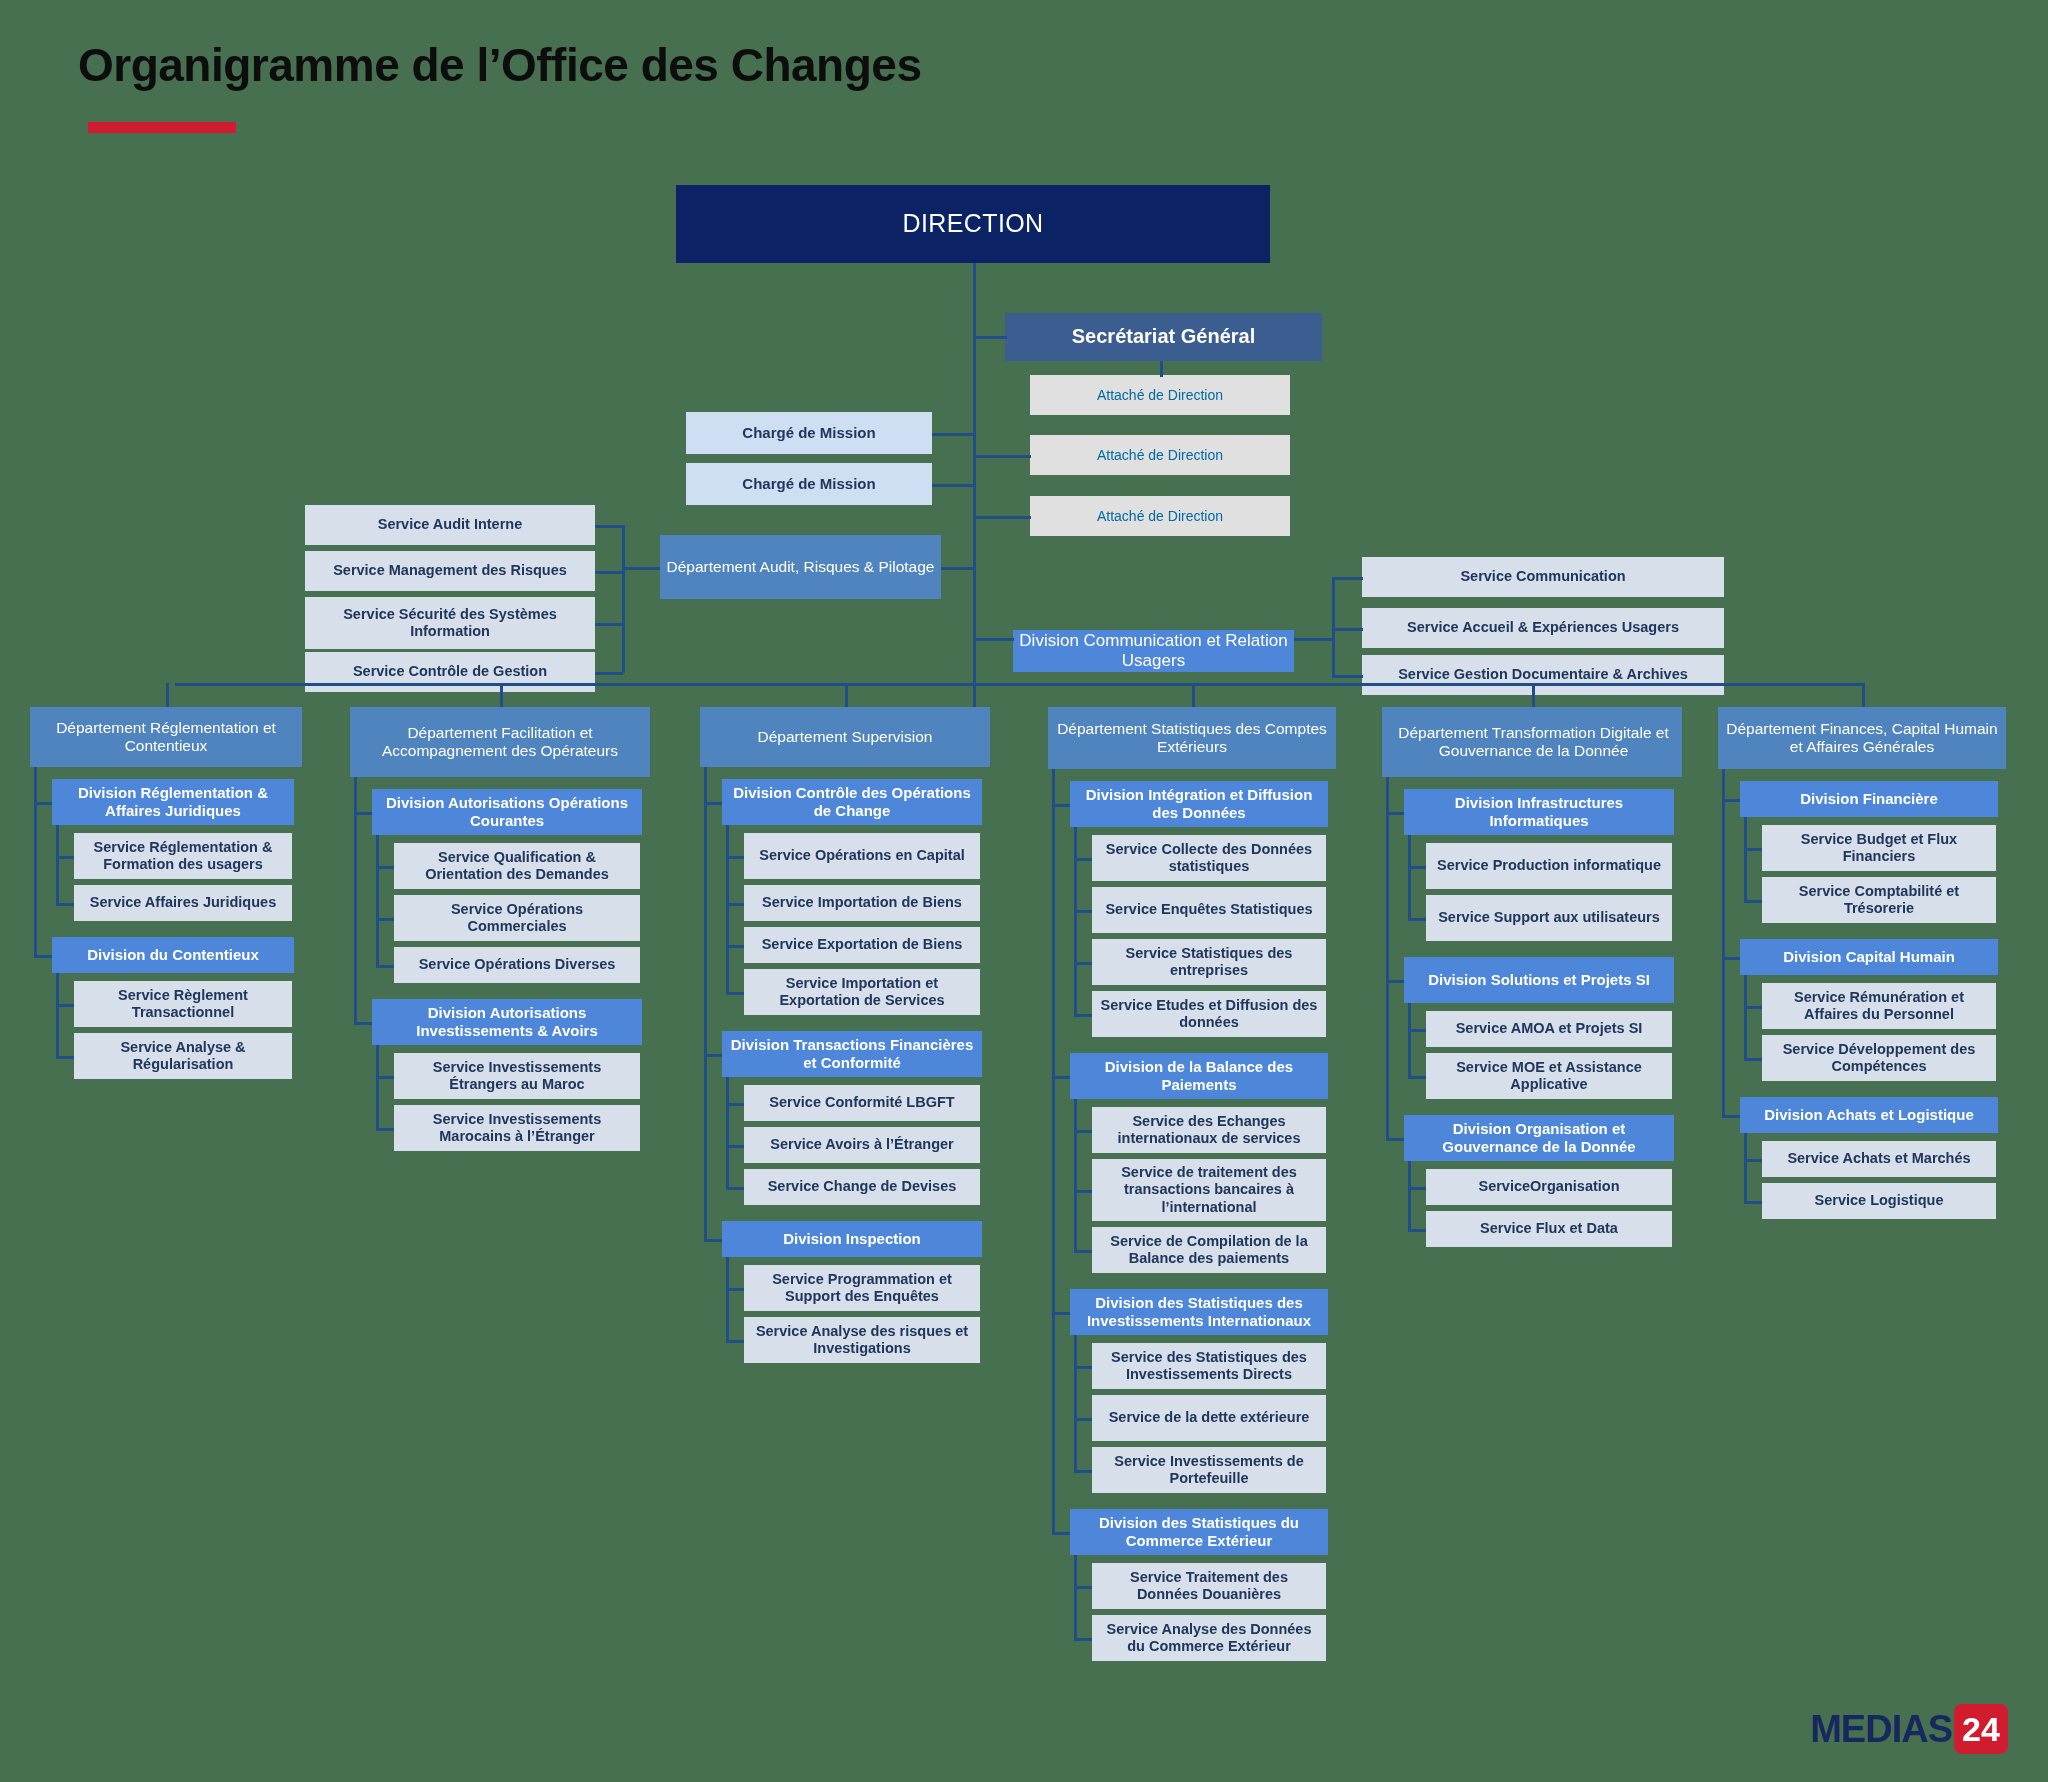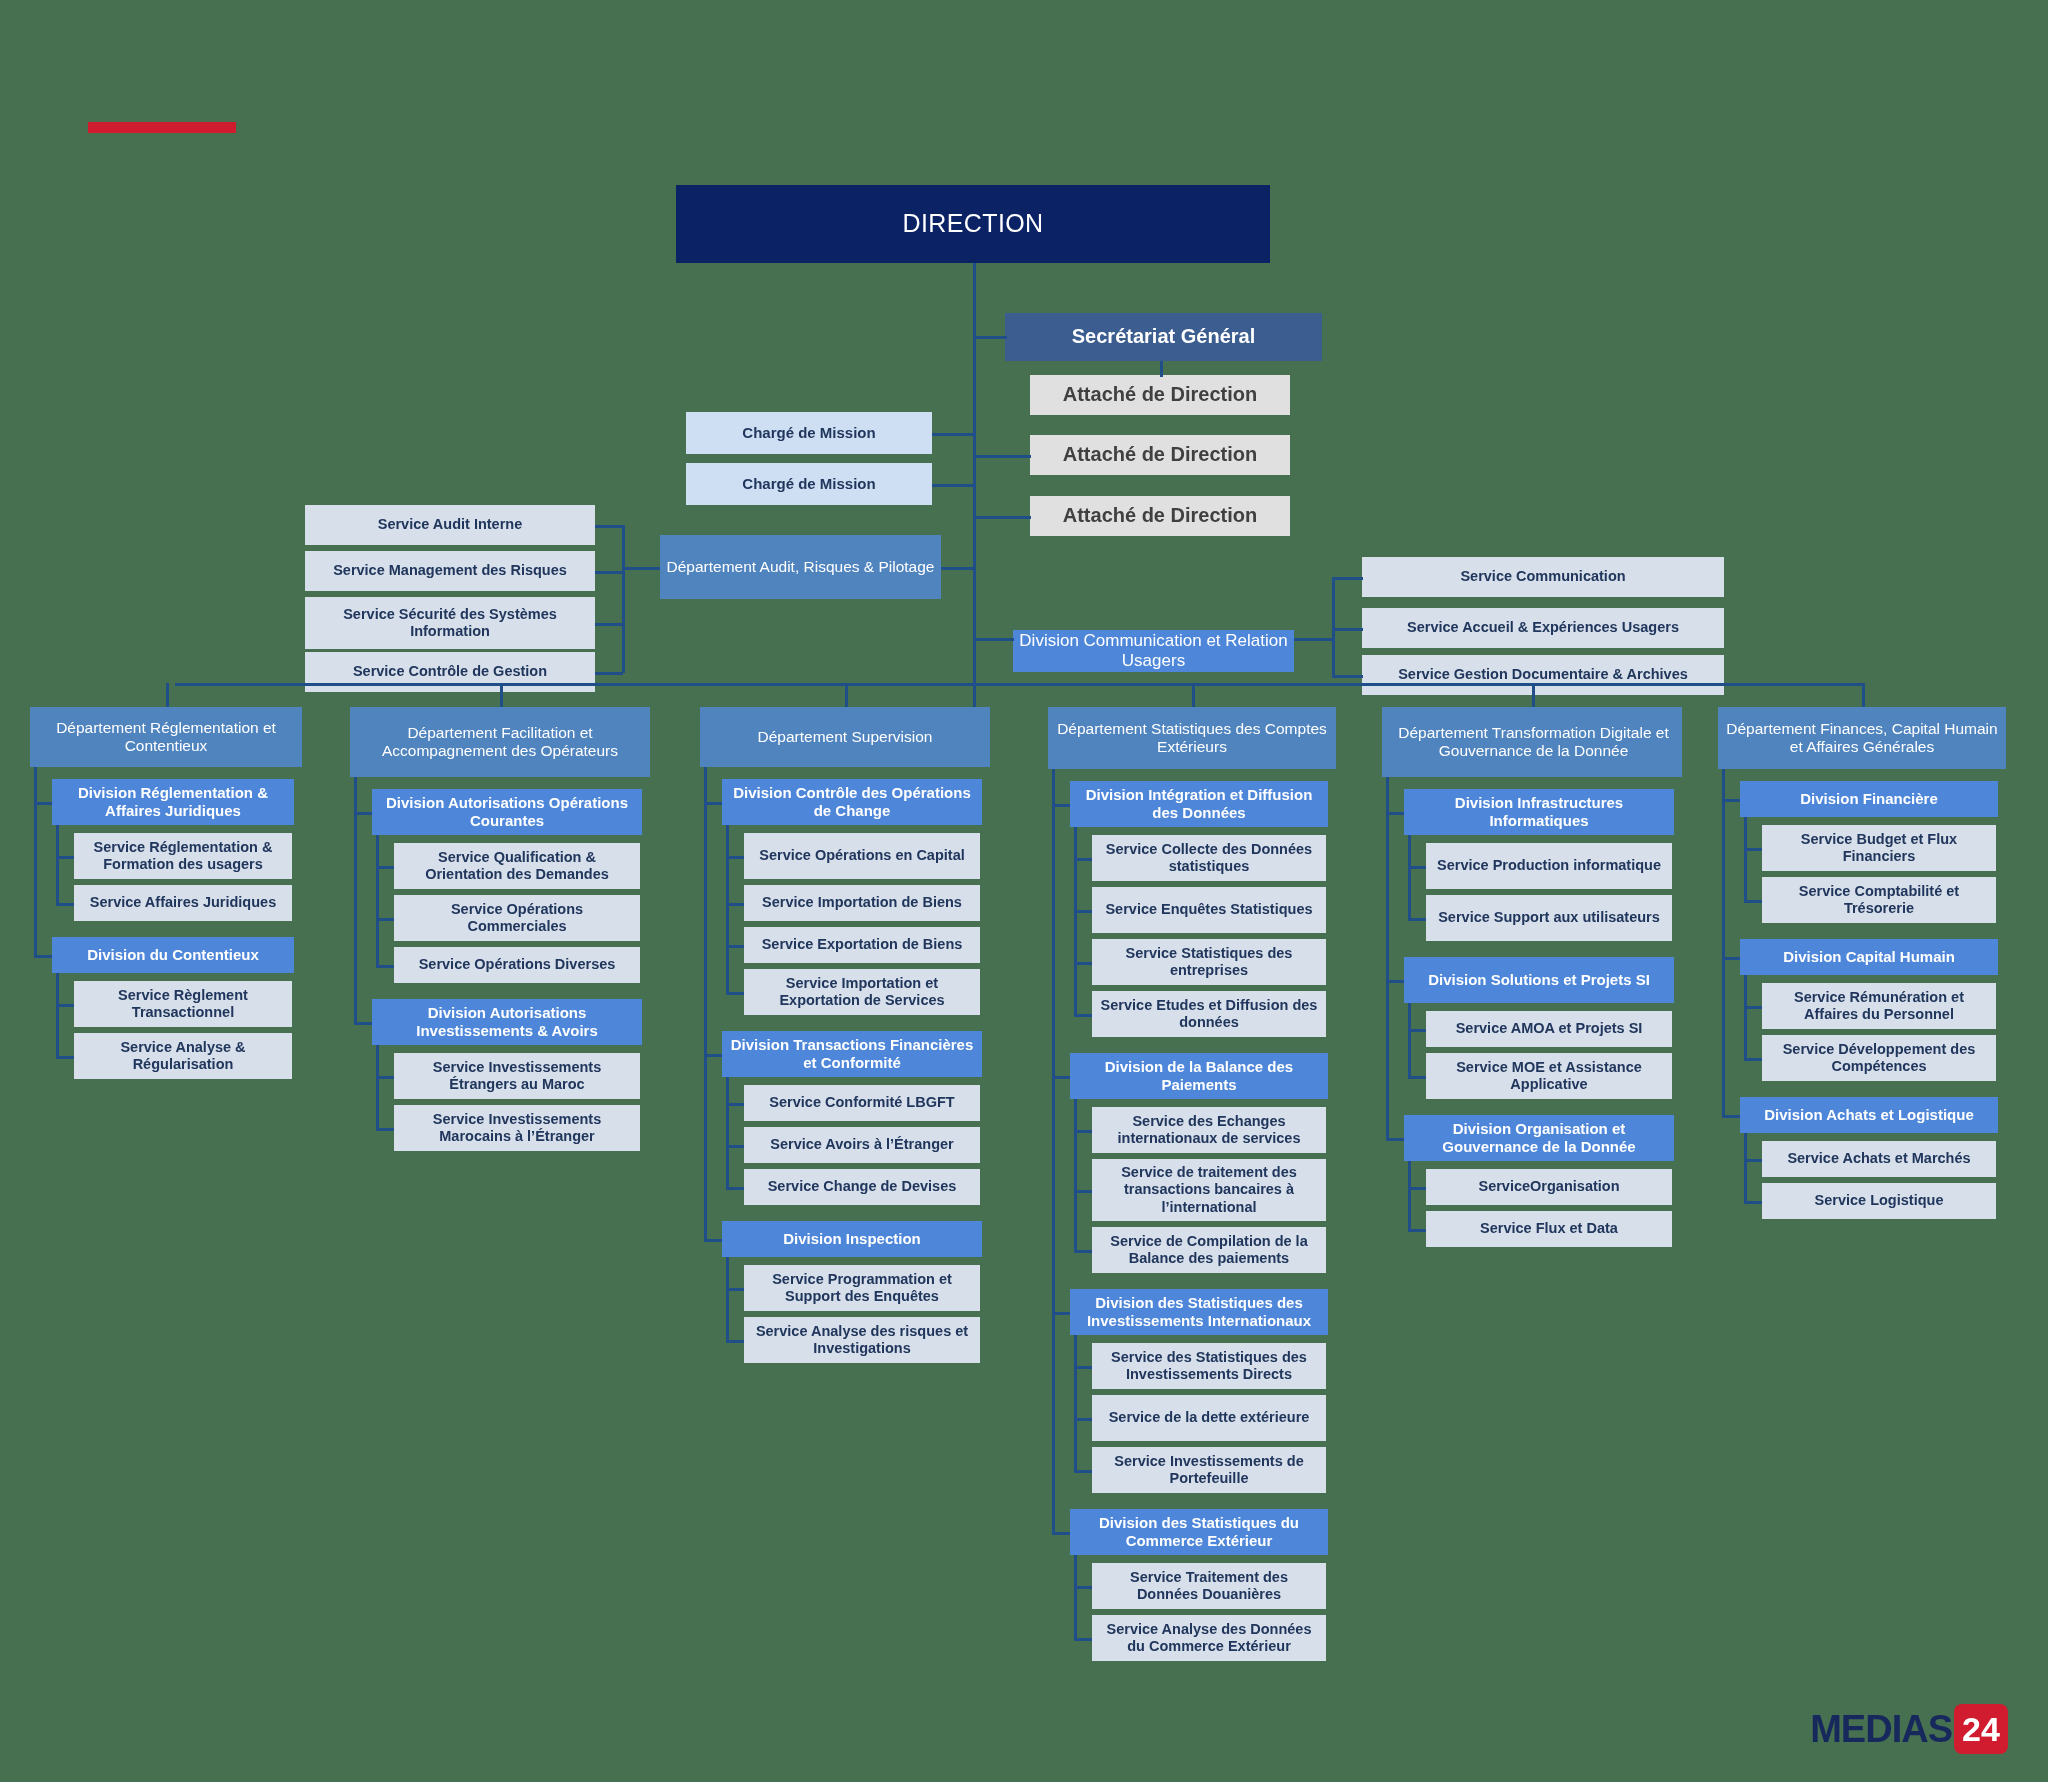--- a/index.html
+++ b/index.html
@@ -44,22 +44,22 @@
   }
   .b-div{
     background:#4e87d9;color:#ffffff;
     font-size:15px;font-weight:bold;
   }
   .b-svc{
     background:#d6dfea;color:#21365c;
     font-size:14.5px;font-weight:bold;
   }
   .b-svc-grey{
-    background:#e0e0e0;color:#404040;
-    font-size:20px;font-weight:bold;
+    background:#e0e0e0;color:#0369a1;
+    font-size:14px;font-weight:normal;
   }
   .b-charge{
     background:#cfdff3;color:#21365c;
     font-size:15px;font-weight:bold;
   }
   .b-audit-dept{
     background:#5084bf;color:#ffffff;
     font-size:15.5px;font-weight:400;
   }
   .b-comm-div{
@@ -85,20 +85,21 @@
     margin-left:2px;width:54px;height:50px;border-radius:8px;
     background:#d01c2e;color:#ffffff;font-size:34px;font-weight:bold;
     display:flex;align-items:center;justify-content:center;
   }
 </style>
 </head>
 <body>
 
 <div id="root">
 
+  <div class="title">Organigramme de l’Office des Changes</div>
   <div class="title-rule"></div>
 
   <div class="box b-direction" style="left:676px;top:185px;width:594px;height:78px;">DIRECTION</div>
 
   <div class="box b-sg" style="left:1005px;top:313px;width:317px;height:48px;">Secrétariat Général</div>
 
   <div class="box b-svc-grey" style="left:1030px;top:375px;width:260px;height:40px;">Attaché de Direction</div>
   <div class="box b-svc-grey" style="left:1030px;top:435px;width:260px;height:40px;">Attaché de Direction</div>
   <div class="box b-svc-grey" style="left:1030px;top:496px;width:260px;height:40px;">Attaché de Direction</div>
 

